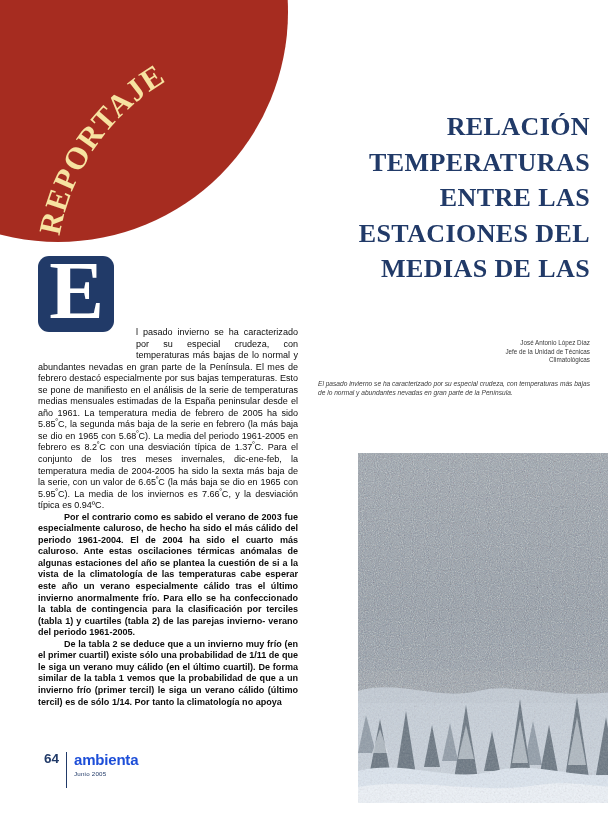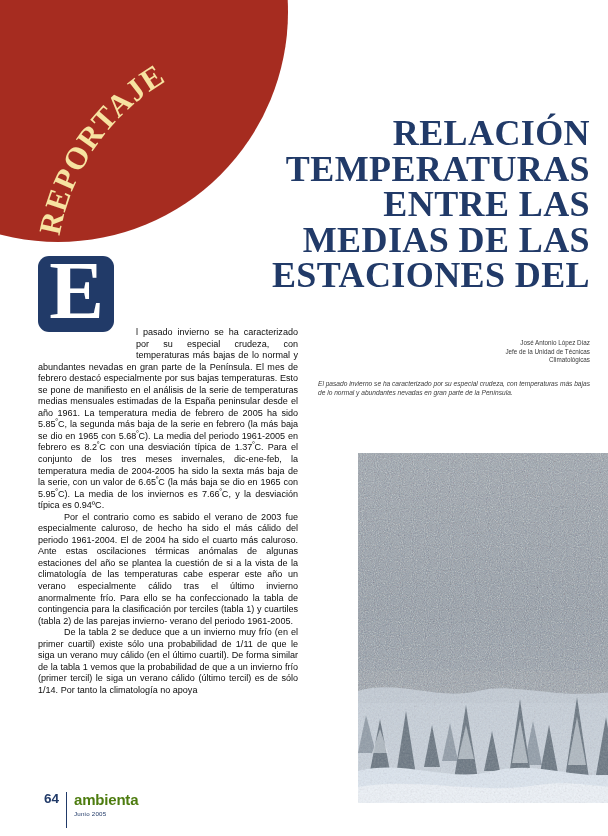--- a/index.html
+++ b/index.html
@@ -59,21 +59,21 @@
 
   
   .headline {
     position: absolute;
     right: 18px;
     top: 92px;
     width: 400px;
     text-align: right;
     font-family: "Liberation Serif", serif;
     font-weight: bold;
-    font-size: 36px;
+    font-size: 26px;
     line-height: 35.5px;
     color: #213a68;
     letter-spacing: 0.4px;
   }
   .headline .hl-line { display: block; white-space: nowrap; }
 
   
   .byline {
     position: absolute;
     right: 18px;
@@ -138,59 +138,59 @@
     position: absolute;
     left: 38px;
     top: 327px;
     width: 260px;
     font-size: 9.05px;
     line-height: 11.55px;
     text-align: justify;
     color: #0d0d0d;
   }
   .body-col p { margin: 0; }
-  .body-col p.indent { text-indent: 26px; }
+  .body-col p.indent { text-indent: 26px; font-weight: bold; }
   .lead-shape {
     float: left;
     width: 98px;
     height: 30px;
     shape-outside: content-box;
   }
   .deg {
     font-size: 6.3px;
     vertical-align: super;
     line-height: 0;
   }
 
   
   .footer {
     position: absolute;
     left: 44px;
-    top: 792px;
+    top: 752px;
     display: flex;
     align-items: flex-start;
   }
   .footer-pageno {
     font-size: 13.5px;
     font-weight: bold;
     color: #213a68;
     padding-right: 7px;
     line-height: 14px;
   }
   .footer-rule {
     width: 1px;
     align-self: stretch;
     background: #213a68;
     min-height: 36px;
   }
   .footer-brand { padding-left: 7px; }
   .footer-title {
     font-size: 15px;
     font-weight: bold;
-    color: #4d7c0f;
+    color: #1d4ed8;
     line-height: 15px;
     letter-spacing: -0.2px;
   }
   .footer-date {
     font-size: 6.2px;
     color: #213a68;
     padding-top: 3px;
     letter-spacing: 0.2px;
   }
 </style>
@@ -208,22 +208,22 @@
       <text>
         <textPath href="#kickerPath" startOffset="4%">REPORTAJE</textPath>
       </text>
     </svg>
   </div>
 
   <h1 class="headline">
     <span class="hl-line">RELACIÓN</span>
     <span class="hl-line">TEMPERATURAS</span>
     <span class="hl-line">ENTRE LAS</span>
+    <span class="hl-line">ESTACIONES DEL</span>
     <span class="hl-line">MEDIAS DE LAS</span>
-    <span class="hl-line">ESTACIONES DEL</span>
   </h1>
 
   <div class="byline">
     <span>José Antonio López Díaz</span>
     <span>Jefe de la Unidad de Técnicas</span>
     <span>Climatológicas</span>
   </div>
 
   <div class="photo-caption">El pasado invierno se ha caracterizado por su especial crudeza, con temperaturas más bajas de lo normal y abundantes nevadas en gran parte de la Península.</div>
 

